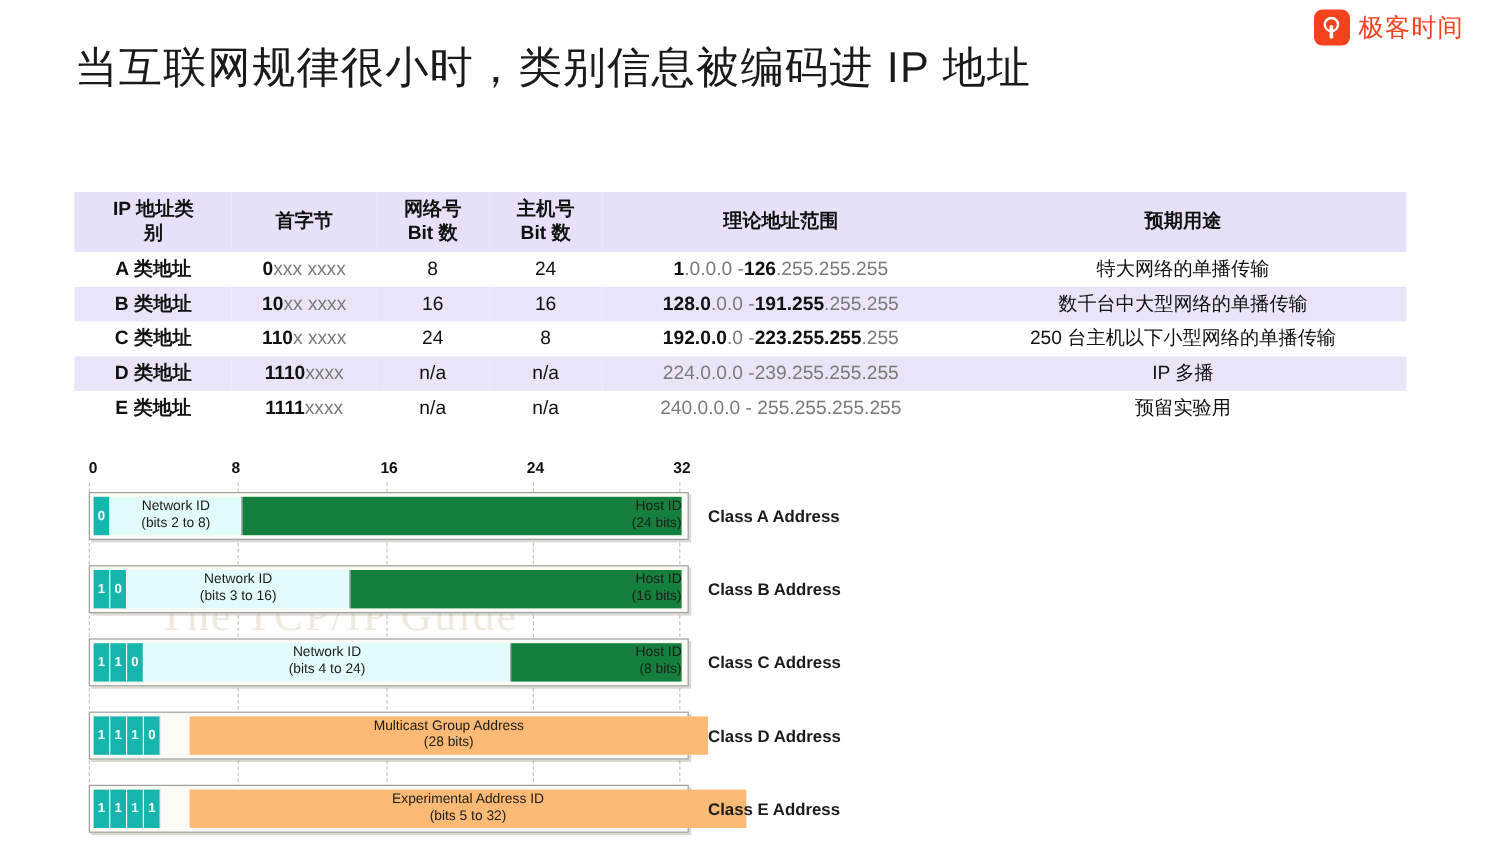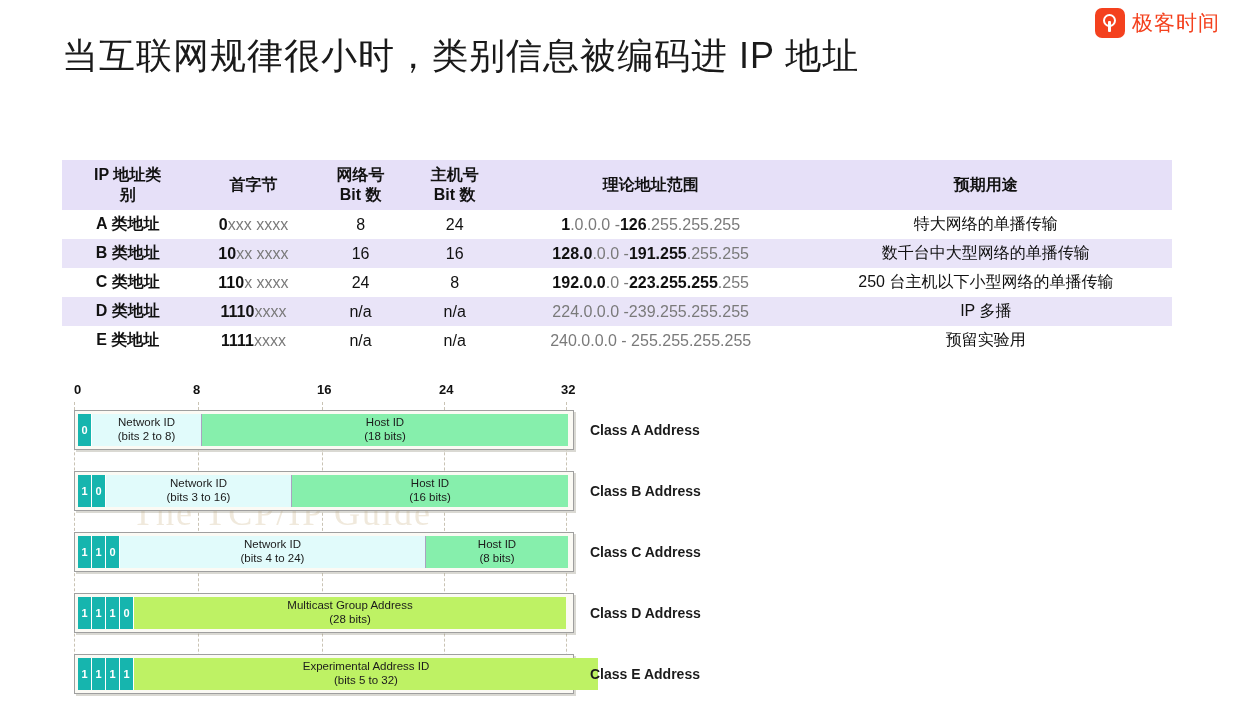--- a/index.html
+++ b/index.html
@@ -202,22 +202,22 @@
     justify-content: center;
     font-size: 11.5px;
     line-height: 1.18;
     color: #1b1b1b;
     box-sizing: border-box;
     border-right: 1px solid #a9a3c0;
     text-align: center;
   }
   .seg:last-child { border-right: none; }
   .seg-net { background: #e1fbfb; }
-  .seg-host { background: #86efac; }
-  .seg-full { background: #bef264; }
+  .seg-host { background: #15803d; align-items: flex-end; }
+  .seg-full { background: #fdba74; margin-left: 24px; }
 
   .row-label {
     position: absolute;
     left: 528px;
     font-size: 14px;
     font-weight: bold;
     color: #1b1b1b;
     white-space: nowrap;
     line-height: 40px;
   }
@@ -321,21 +321,21 @@
   <div id="diagram-rows">
       <div class="row" style="top: 28px;">
         <div class="frame">
           <div class="bit">0</div>
           <div class="seg seg-net" style="width: 110px; flex: 0 0 auto;">
             <div>Network ID</div>
             <div>(bits 2 to 8)</div>
           </div>
           <div class="seg seg-host" style="width: 366px; flex: 0 0 auto;">
             <div>Host ID</div>
-            <div>(18 bits)</div>
+            <div>(24 bits)</div>
           </div>
         </div>
       </div>
       <div class="row-label" style="top: 28px;">Class A Address</div>
       <div class="row" style="top: 89px;">
         <div class="frame">
           <div class="bit">1</div>
           <div class="bit">0</div>
           <div class="seg seg-net" style="width: 186px; flex: 0 0 auto;">
             <div>Network ID</div>

